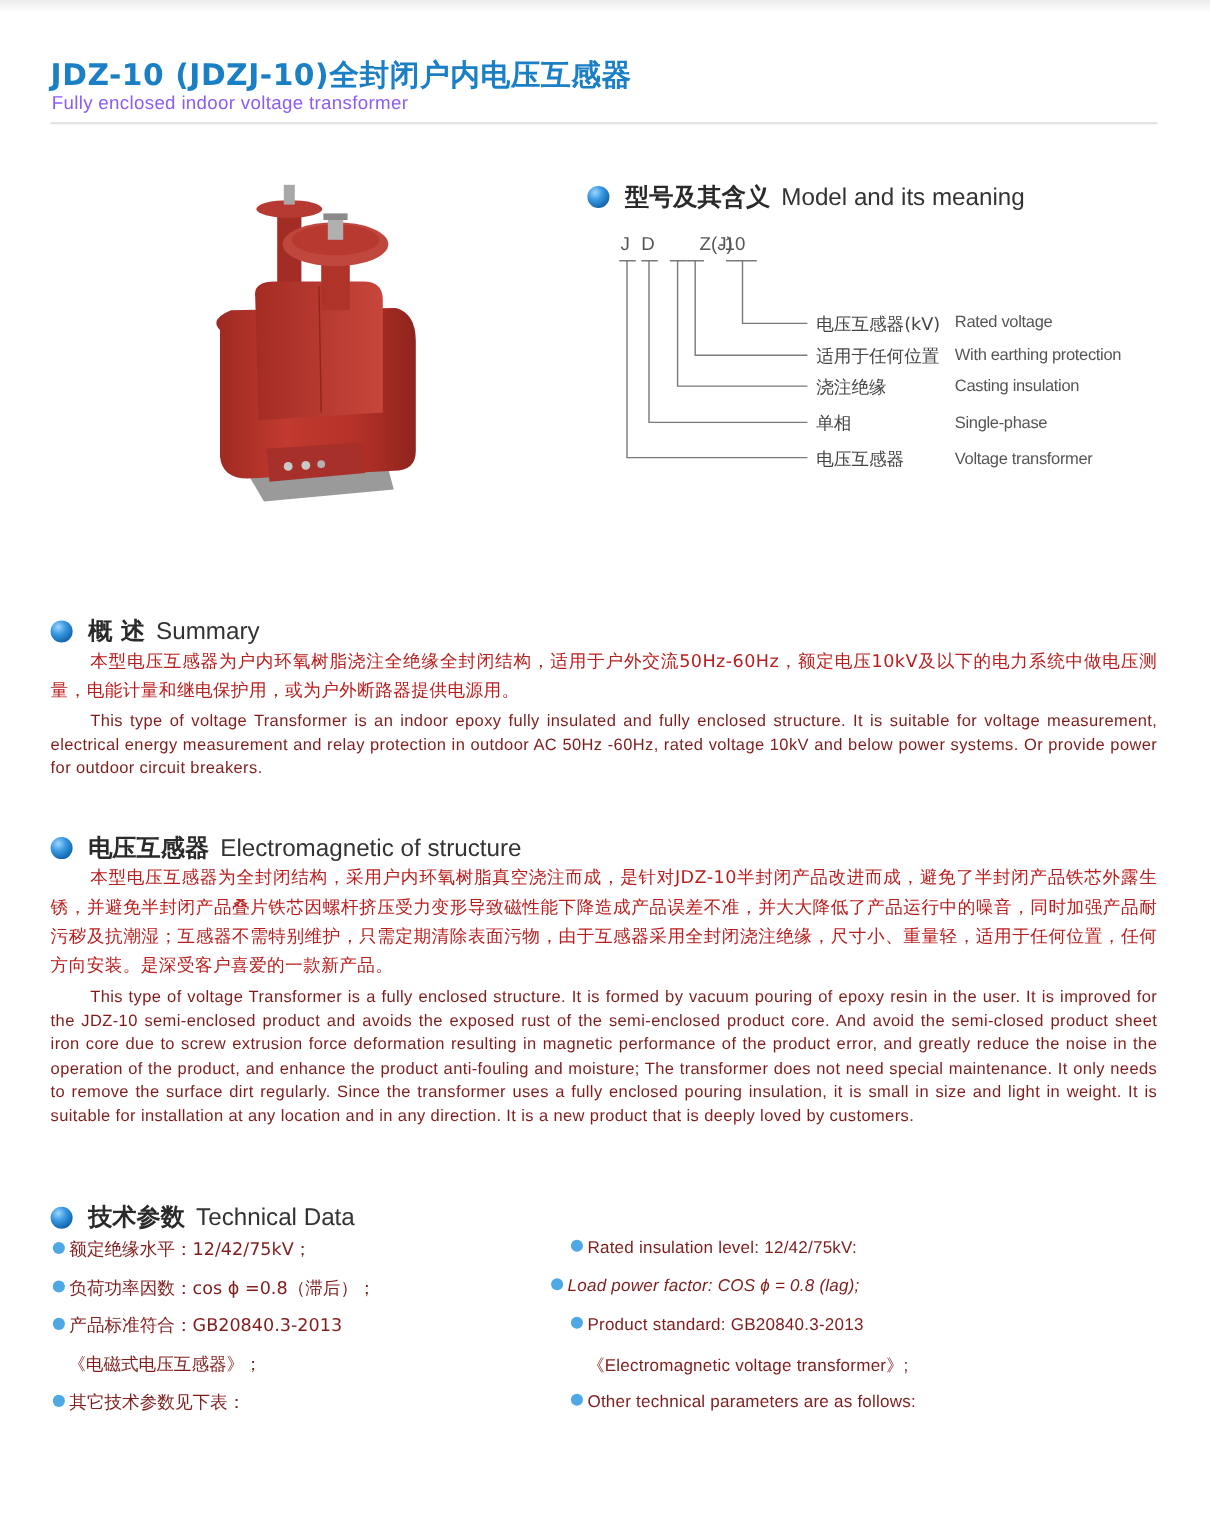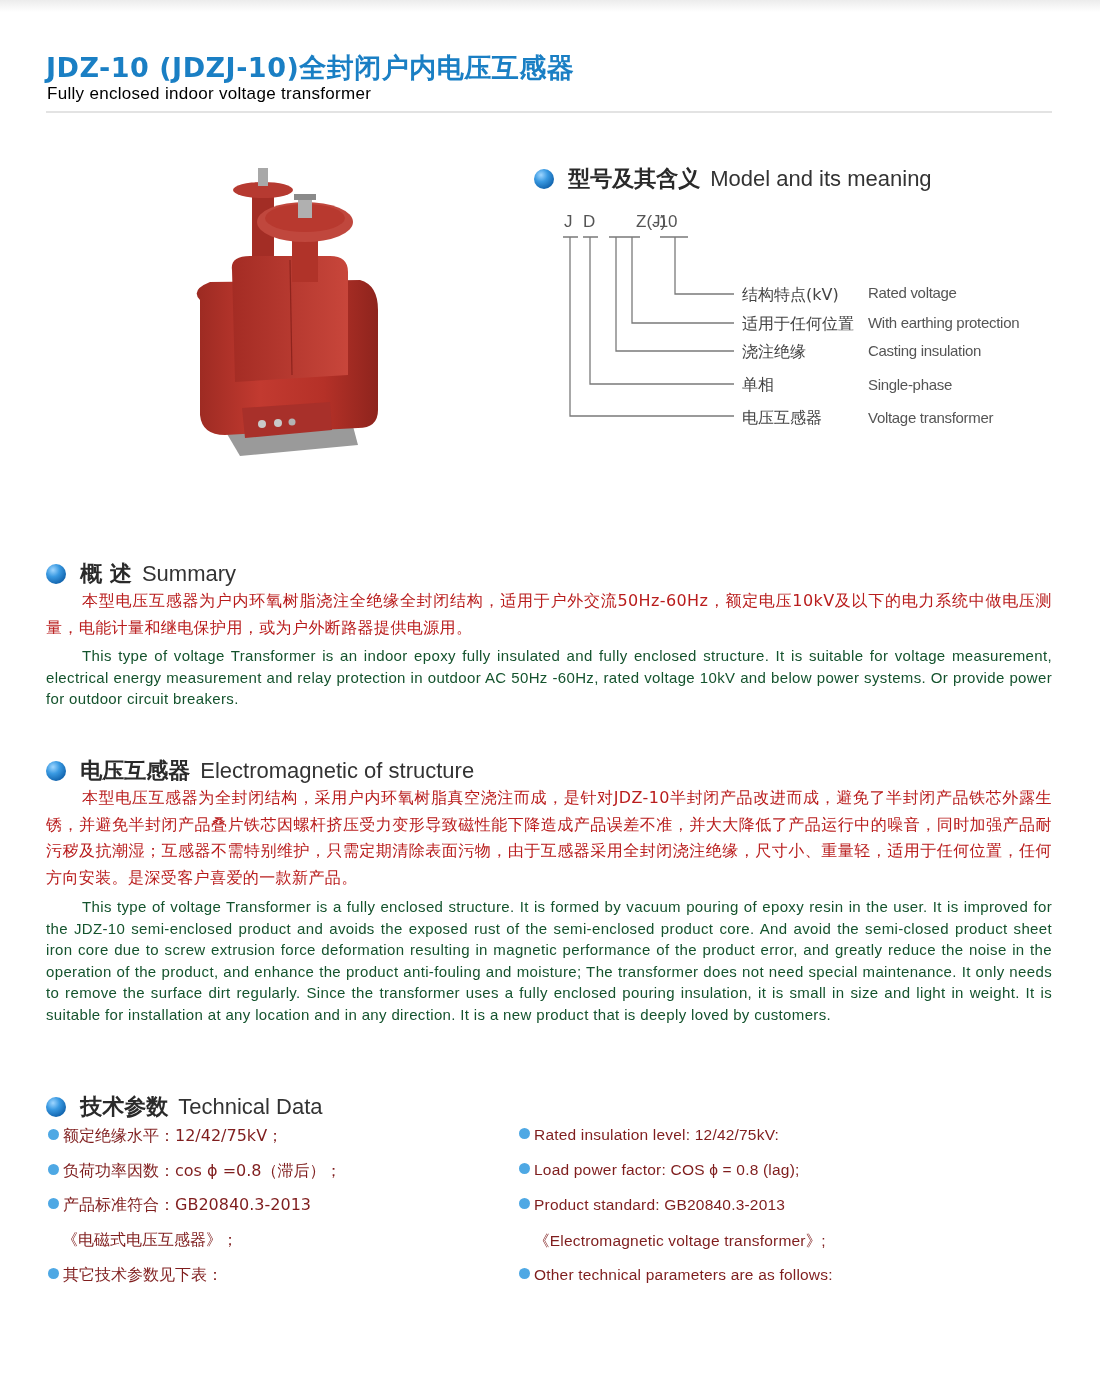--- a/index.html
+++ b/index.html
@@ -14,21 +14,21 @@
       background: linear-gradient(#ececec, #ffffff);
     }
     .title {
       position: absolute; left: 46px; top: 50px;
       font-size: 27px; font-weight: bold; color: #1a7fc4; letter-spacing: 0.5px;
       font-family: "DejaVu Sans", sans-serif;
       white-space: nowrap;
     }
     .subtitle {
       position: absolute; left: 47px; top: 84px;
-      font-size: 17px; color: #000000; white-space: nowrap; letter-spacing: 0.3px;
+      font-size: 17px; color: #8b5cf6; white-space: nowrap; letter-spacing: 0.3px;
     }
     .rule {
       position: absolute; left: 46px; top: 111px; width: 1006px; height: 2px;
       background: #e3e3e3;
     }
     .ball {
       display: inline-block; width: 20px; height: 20px; border-radius: 50%;
       background: radial-gradient(circle at 35% 30%, #9fd6ff 0%, #3a9ae2 35%, #0d5ea8 80%, #0a4c8a 100%);
       vertical-align: middle;
     }
@@ -58,21 +58,21 @@
     }
 
     .para-cn {
       position: absolute; left: 46px; width: 1006px;
       font-size: 16px; line-height: 26.5px; color: #b91c1c;
       font-family: "DejaVu Sans", sans-serif;
       text-align: justify; letter-spacing: 0.4px;
     }
     .para-en {
       position: absolute; left: 46px; width: 1006px;
-      font-size: 15px; line-height: 21.5px; color: #14532d;
+      font-size: 15px; line-height: 21.5px; color: #7f1d1d;
       text-align: justify; letter-spacing: 0.35px;
     }
     .indent { text-indent: 36px; }
 
     .spec {
       position: absolute; white-space: nowrap; font-size: 16px; color: #7f1d1d;
     }
     .spec .dot {
       display: inline-block; width: 11px; height: 11px; border-radius: 50%;
       background: #4ea8e4; margin-right: 4px; vertical-align: 1px;
@@ -147,21 +147,21 @@
     <path d="M23 9 H38 M30 9 V156 H174"></path>
 
     <path d="M49 9 H64 M56 9 V123 H174"></path>
 
     <path d="M64 9 H80 M72 9 V95 H174"></path>
 
     <path d="M100 9 H128 M115 9 V66 H174"></path>
   </g>
 </svg>
 
-<span class="mean-cn" style="top:285px;">结构特点(kV)</span>
+<span class="mean-cn" style="top:285px;">电压互感器(kV)</span>
 <span class="mean-en" style="top:284px;">Rated voltage</span>
 <span class="mean-cn" style="top:314px;">适用于任何位置</span>
 <span class="mean-en" style="top:314px;">With earthing  protection</span>
 <span class="mean-cn" style="top:342px;">浇注绝缘</span>
 <span class="mean-en" style="top:342px;">Casting insulation</span>
 <span class="mean-cn" style="top:375px;">单相</span>
 <span class="mean-en" style="top:376px;">Single-phase</span>
 <span class="mean-cn" style="top:408px;">电压互感器</span>
 <span class="mean-en" style="top:409px;">Voltage transformer</span>
 
@@ -199,21 +199,21 @@
 <div class="spec cn" style="left:62px; top:1230px;">
   <span>《电磁式电压互感器》；</span>
 </div>
 <div class="spec cn" style="left:48px; top:1265px;">
   <span class="dot"></span><span>其它技术参数见下表：</span>
 </div>
 
 <div class="spec en" style="left:519px; top:1126px;">
   <span class="dot"></span><span>Rated insulation level: 12/42/75kV:</span>
 </div>
-<div class="spec en" style="left:519px; top:1161px;">
+<div class="spec en" style="left:501px; top:1161px;font-style:italic;">
   <span class="dot"></span><span>Load  power factor: COS ϕ = 0.8 (lag);</span>
 </div>
 <div class="spec en" style="left:519px; top:1196px;">
   <span class="dot"></span><span>Product standard: GB20840.3-2013</span>
 </div>
 <div class="spec en" style="left:534px; top:1231px;">
   <span>《Electromagnetic voltage transformer》;</span>
 </div>
 <div class="spec en" style="left:519px; top:1266px;">
   <span class="dot"></span><span>Other technical  parameters are as follows:</span>

